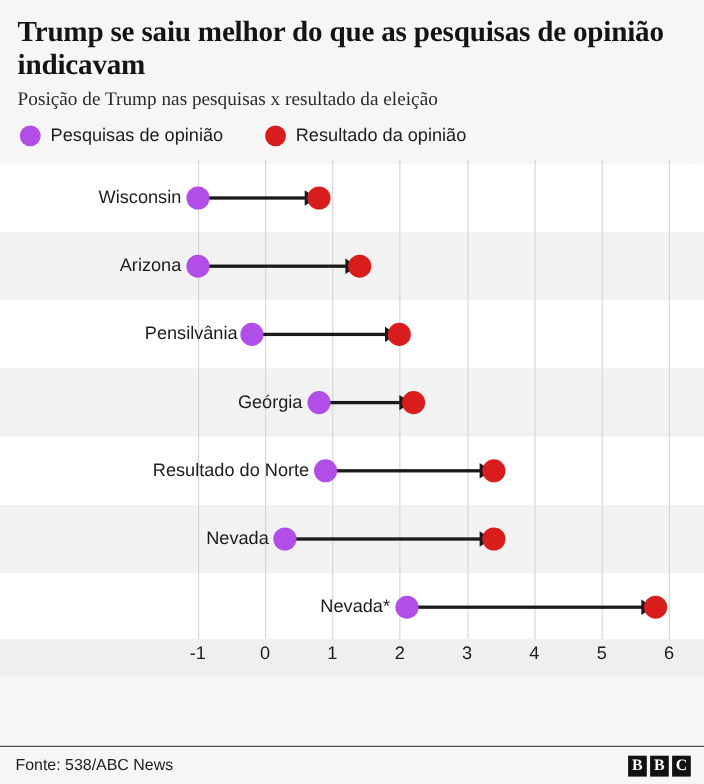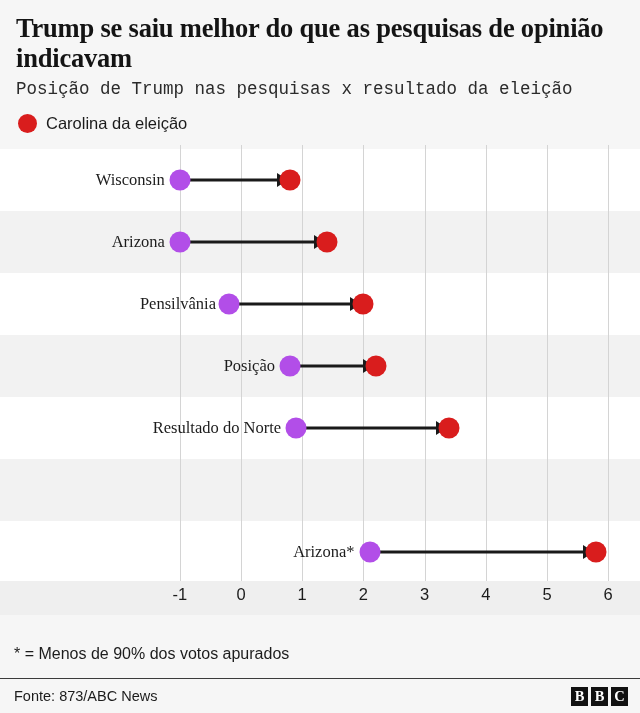--- a/index.html
+++ b/index.html
@@ -28,21 +28,21 @@
     font-family: "Liberation Serif", serif;
     font-weight: bold;
     font-size: 26.5px;
     line-height: 1.12;
     letter-spacing: -0.2px;
     color: #141414;
     margin: 0 0 6px 0;
     max-width: 600px;
   }
   .subtitle {
-    font-family: Liberation Mono, monospace;
+    font-family: Liberation Serif, serif;
     font-size: 17.5px;
     line-height: 1.2;
     color: #2b2b2b;
     margin: 0 0 12px 0;
   }
   .legend {
     display: flex;
     align-items: center;
     gap: 38px;
     padding: 2px 0 12px 2px;
@@ -91,21 +91,20 @@
   .rows {
     position: absolute;
     inset: 0;
   }
   .row {
     position: absolute;
     left: 0;
     width: 640px;
     height: 62px;
     display: block;
-    font-family: Liberation Serif, serif;
   }
   .row-label {
     position: absolute;
     right: 474px;
     top: 50%;
     transform: translateY(-50%);
     font-size: 16.5px;
     color: #1c1c1c;
     white-space: nowrap;
     text-align: right;
@@ -197,22 +196,26 @@
 </head>
 <body>
 
 <div class="chart-card">
 
   <div class="header">
     <h1 class="title">Trump se saiu melhor do que as pesquisas de opinião indicavam</h1>
     <div class="subtitle">Posição de Trump nas pesquisas x resultado da eleição</div>
     <div class="legend" id="legend">
         <div class="legend-item">
+          <span class="legend-swatch" style="background: rgb(178, 78, 232);"></span>
+          <span class="legend-label">Pesquisas de opinião</span>
+        </div>
+        <div class="legend-item">
           <span class="legend-swatch" style="background: rgb(217, 29, 29);"></span>
-          <span class="legend-label">Carolina da eleição</span>
+          <span class="legend-label">Resultado da opinião</span>
         </div>
       </div>
   </div>
 
   <div class="plot-wrap">
     <div class="bands" id="bands">
         <div class="band" style="top: 4px; height: 62px; background: rgb(255, 255, 255);"></div>
         <div class="band" style="top: 66px; height: 62px; background: rgb(242, 242, 242);"></div>
         <div class="band" style="top: 128px; height: 62px; background: rgb(255, 255, 255);"></div>
         <div class="band" style="top: 190px; height: 62px; background: rgb(242, 242, 242);"></div>
@@ -246,57 +249,63 @@
           <div class="dot dot-result" style="left: 326.68px; background: rgb(217, 29, 29);"></div>
         </div>
         <div class="row" style="top: 128px;">
           <div class="row-label" style="right: 424px;">Pensilvânia</div>
           <div class="connector" style="left: 228.76px; width: 123.64px;"></div>
           <div class="arrow-head" style="left: 350.4px;"></div>
           <div class="dot dot-poll" style="left: 228.76px; background: rgb(178, 78, 232);"></div>
           <div class="dot dot-result" style="left: 363.4px; background: rgb(217, 29, 29);"></div>
         </div>
         <div class="row" style="top: 190px;">
-          <div class="row-label" style="right: 365.04px;">Posição</div>
+          <div class="row-label" style="right: 365.04px;">Geórgia</div>
           <div class="connector" style="left: 289.96px; width: 74.68px;"></div>
           <div class="arrow-head" style="left: 362.64px;"></div>
           <div class="dot dot-poll" style="left: 289.96px; background: rgb(178, 78, 232);"></div>
           <div class="dot dot-result" style="left: 375.64px; background: rgb(217, 29, 29);"></div>
         </div>
         <div class="row" style="top: 252px;">
           <div class="row-label" style="right: 358.92px;">Resultado do Norte</div>
           <div class="connector" style="left: 296.08px; width: 142px;"></div>
           <div class="arrow-head" style="left: 436.08px;"></div>
           <div class="dot dot-poll" style="left: 296.08px; background: rgb(178, 78, 232);"></div>
           <div class="dot dot-result" style="left: 449.08px; background: rgb(217, 29, 29);"></div>
         </div>
+        <div class="row" style="top: 314px;">
+          <div class="row-label" style="right: 395.64px;">Nevada</div>
+          <div class="connector" style="left: 259.36px; width: 178.72px;"></div>
+          <div class="arrow-head" style="left: 436.08px;"></div>
+          <div class="dot dot-poll" style="left: 259.36px; background: rgb(178, 78, 232);"></div>
+          <div class="dot dot-result" style="left: 449.08px; background: rgb(217, 29, 29);"></div>
+        </div>
         <div class="row" style="top: 376px;">
-          <div class="row-label" style="right: 285.48px;">Arizona*</div>
+          <div class="row-label" style="right: 285.48px;">Nevada*</div>
           <div class="connector" style="left: 369.52px; width: 215.44px;"></div>
           <div class="arrow-head" style="left: 582.96px;"></div>
           <div class="dot dot-poll" style="left: 369.52px; background: rgb(178, 78, 232);"></div>
           <div class="dot dot-result" style="left: 595.96px; background: rgb(217, 29, 29);"></div>
         </div>
       </div>
     <div class="axis" id="axis">
         <div class="axis-tick-label" style="left: 179.8px;">-1</div>
         <div class="axis-tick-label" style="left: 241px;">0</div>
         <div class="axis-tick-label" style="left: 302.2px;">1</div>
         <div class="axis-tick-label" style="left: 363.4px;">2</div>
         <div class="axis-tick-label" style="left: 424.6px;">3</div>
         <div class="axis-tick-label" style="left: 485.8px;">4</div>
         <div class="axis-tick-label" style="left: 547px;">5</div>
         <div class="axis-tick-label" style="left: 608.2px;">6</div>
       </div>
   </div>
 
-  <div class="footnote">* = Menos de 90% dos votos apurados</div>
 
   <div class="source-bar">
-    <div class="source-text">Fonte: 873/ABC News</div>
+    <div class="source-text">Fonte: 538/ABC News</div>
     <div class="bbc-logo" id="bbc">
         <div class="bbc-block">B</div>
         <div class="bbc-block">B</div>
         <div class="bbc-block">C</div>
       </div>
   </div>
 
 </div>
 
 </body></html>

